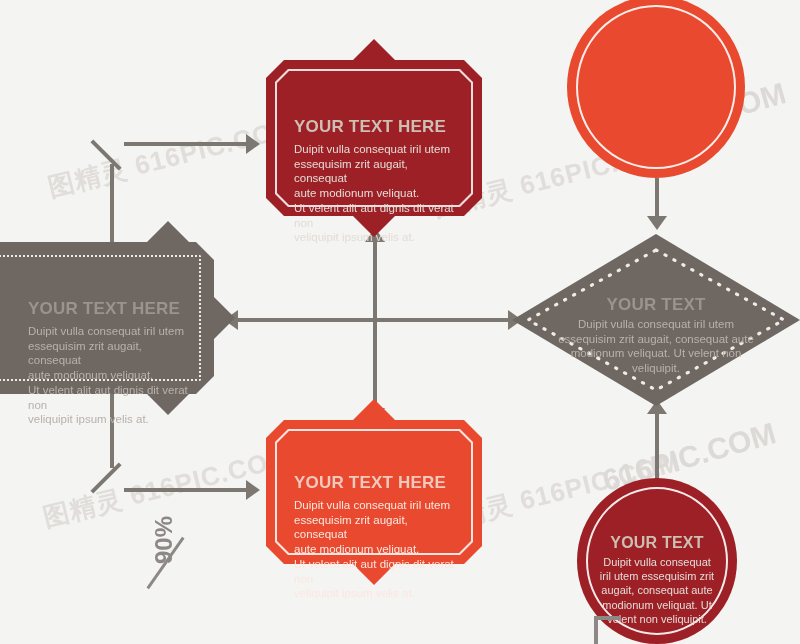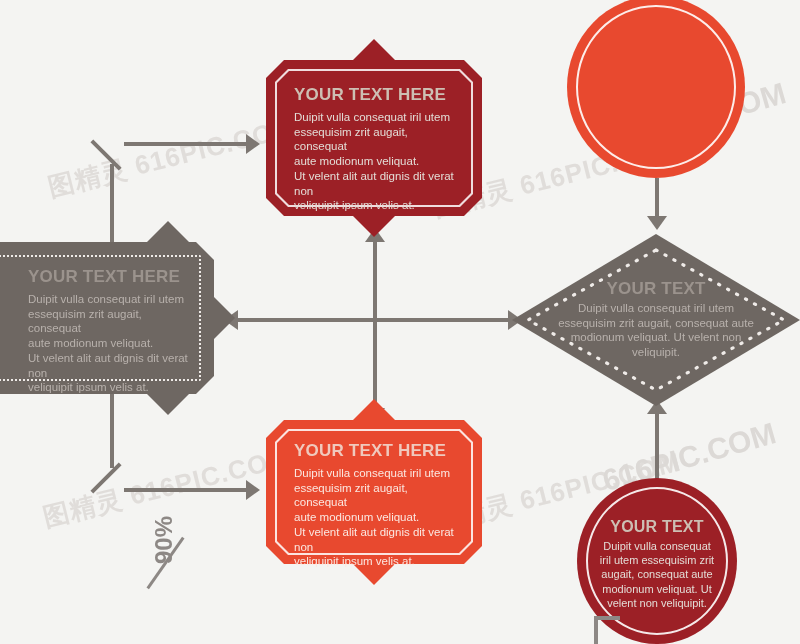--- a/index.html
+++ b/index.html
@@ -20,20 +20,21 @@
   }
 
   
   .node-title {
     font-weight: bold;
     letter-spacing: 0.2px;
     font-stretch: condensed;
     text-transform: uppercase;
     color: #cdbfb3;
     line-height: 1.0;
+    margin-top: 32px;
   }
   .node-body {
     color: #e3dcd6;
     line-height: 1.28;
     white-space: pre-line;
   }
   .gray .node-title { color: #9b938d; }
   .gray .node-body  { color: #b8b1ac; }
   .orange .node-title { color: #f0c9bd; }
   .orange .node-body  { color: #fbe7e0; }

